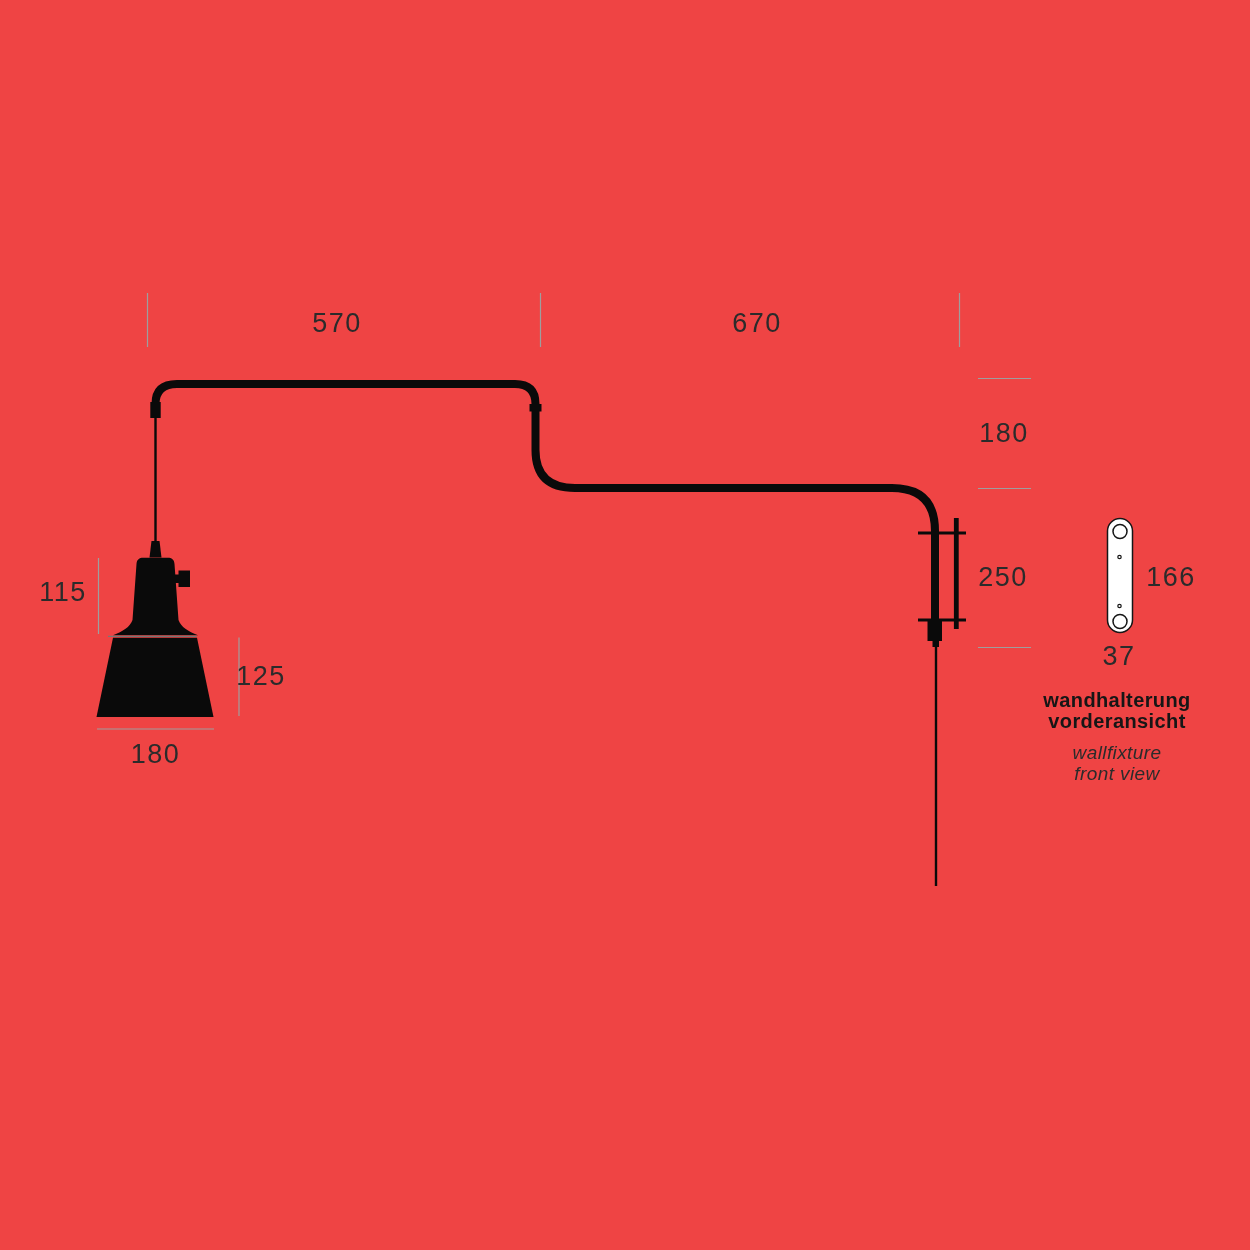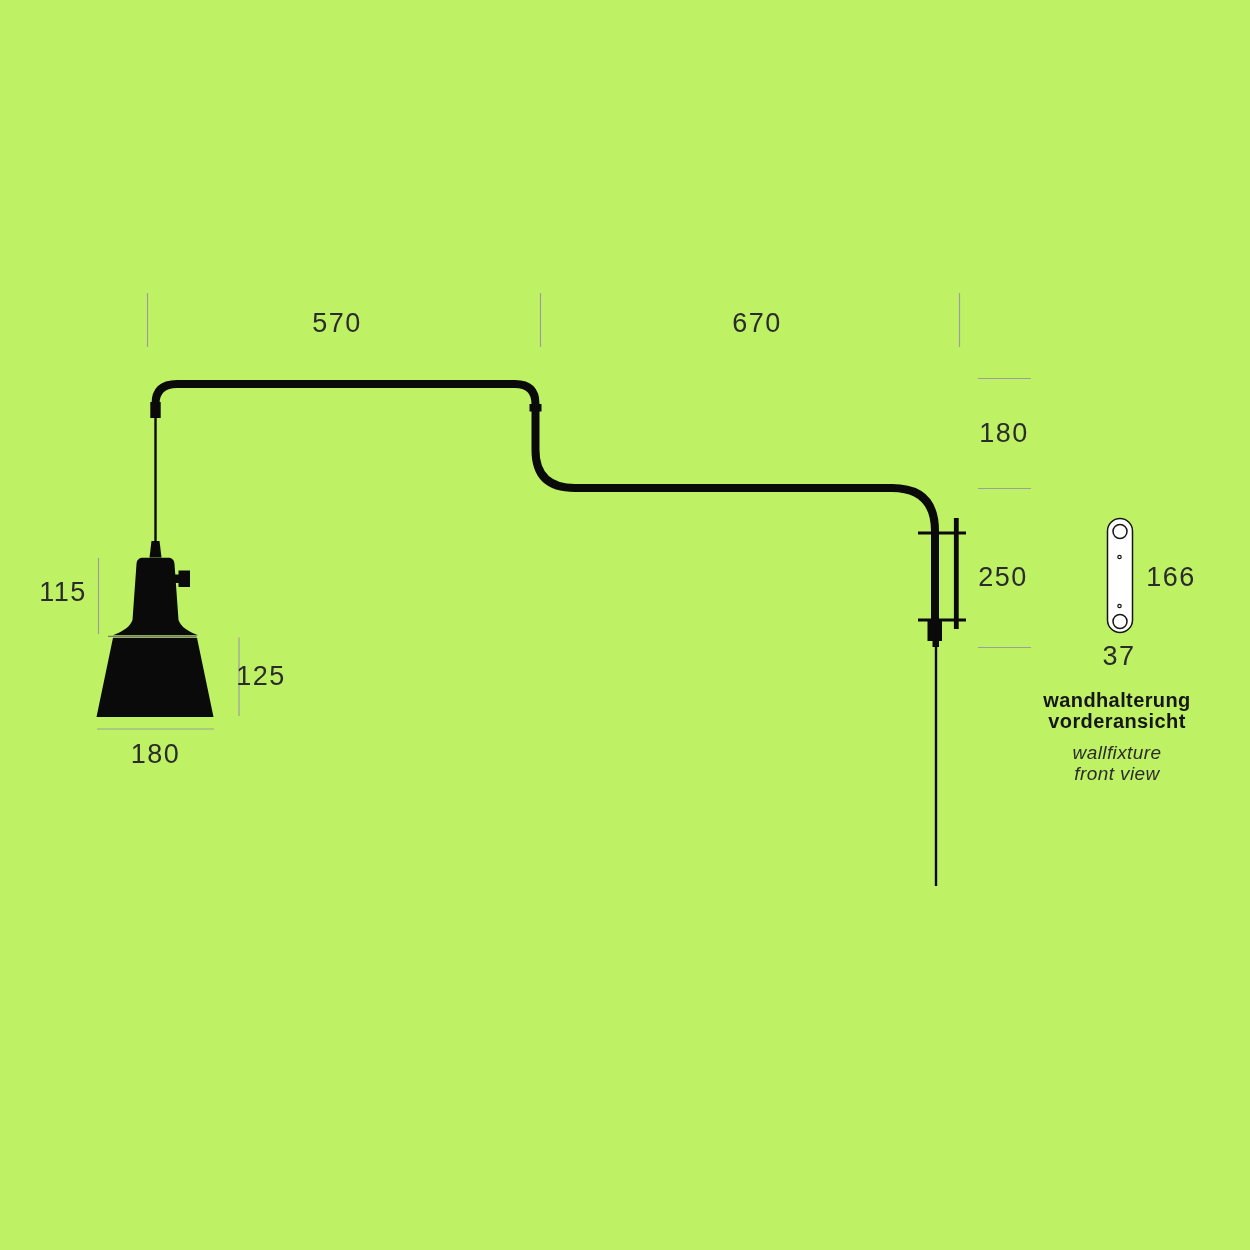--- a/index.html
+++ b/index.html
@@ -4,21 +4,21 @@
 <style>
   html, body {
     margin: 0;
     padding: 0;
     background: #ffffff;
   }
   .canvas {
     position: relative;
     width: 1250px;
     height: 1250px;
-    background: #bef264;
+    background: #ef4444;
     overflow: hidden;
   }
   svg {
     display: block;
     width: 1250px;
     height: 1250px;
   }
   .dim-label {
     font-family: "Liberation Sans", "DejaVu Sans", sans-serif;
     font-size: 27px;

